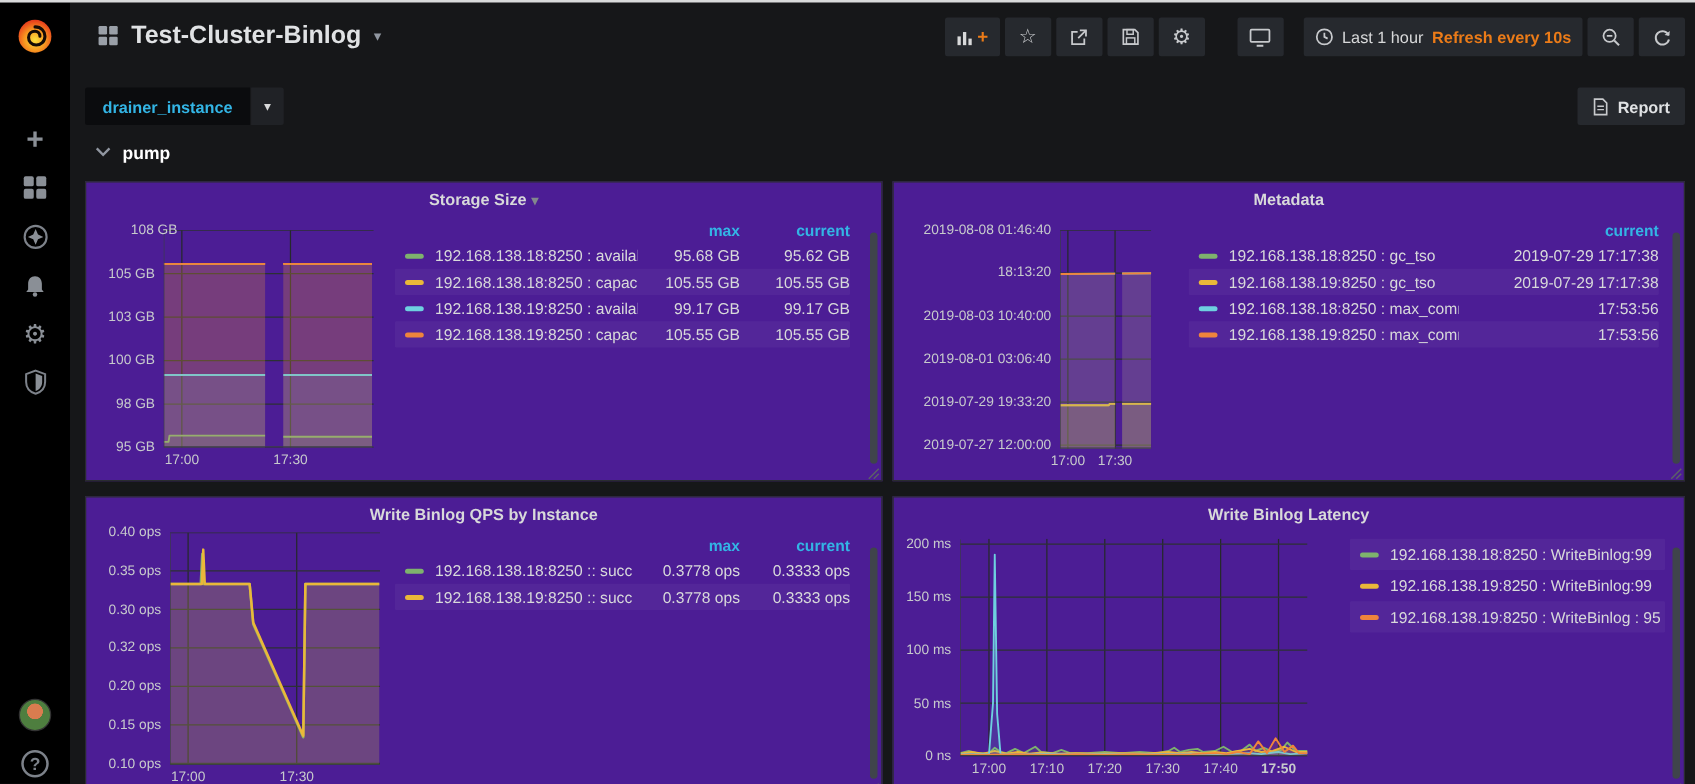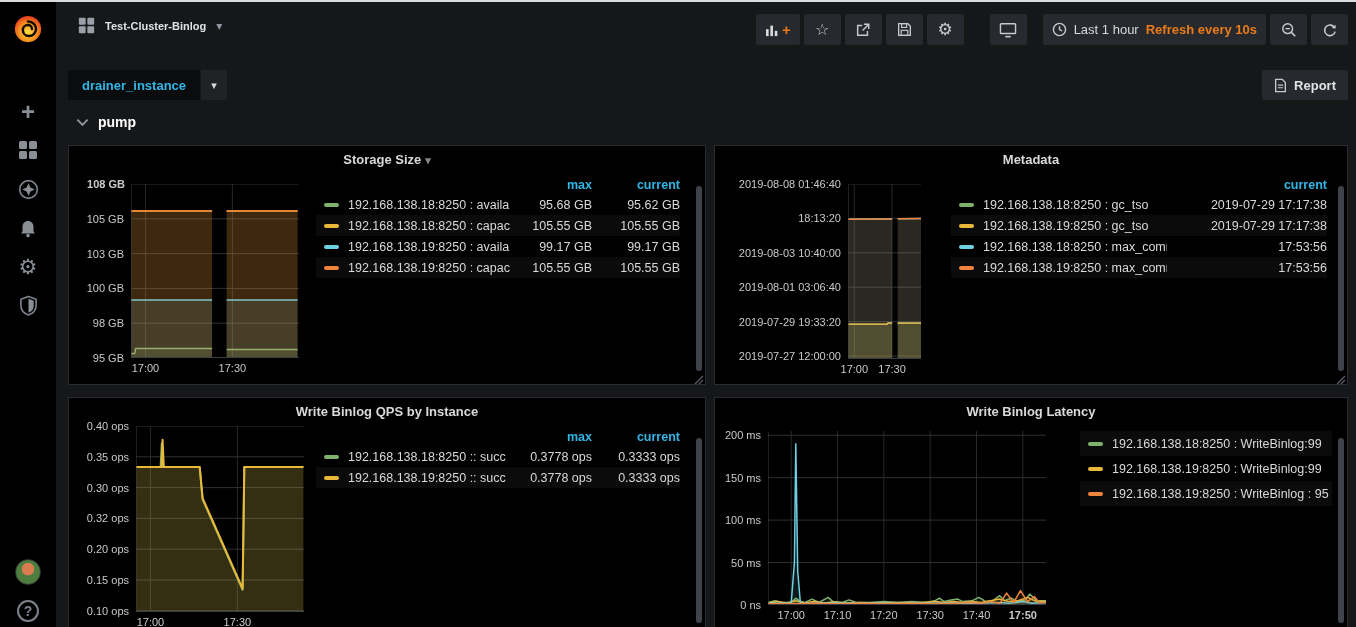--- a/index.html
+++ b/index.html
@@ -17,21 +17,21 @@
   .gear-glyph { font-size:21px; color:#8a8f96; }
   .avatar { width:26px; height:26px; border-radius:50%;
     background: radial-gradient(circle at 50% 38%, #d97c4f 0 32%, #4e7e3f 34% 100%);
     border:1px solid #333; }
   .help-glyph { width:22px; height:22px; border:2px solid #7d828a; border-radius:50%;
     font-size:14px; font-weight:bold; display:flex; align-items:center; justify-content:center; color:#7d828a; }
 
   
   .navbar { position:absolute; left:56px; top:2px; width:1300px; height:54px; background:#161719; z-index:10; }
   .dash-title-wrap { position:absolute; left:22px; top:15px; display:flex; align-items:center; gap:10px; cursor:pointer; }
-  .dash-title { font-size:11px; font-weight:bold; color:#e0e2e4; }
+  .dash-title { font-size:20px; font-weight:bold; color:#e0e2e4; }
   .caret { color:#9096a0; font-size:12px; }
   .nav-right { position:absolute; right:8px; top:12px; display:flex; align-items:center; gap:4px; }
   .nav-btn { height:31px; min-width:37px; background:#26292e; border-radius:2px; display:flex;
     align-items:center; justify-content:center; padding:0 9px; cursor:pointer; color:#c7c9cc; }
   .nav-btn svg { stroke:#c7c9cc; fill:none; }
   .nav-gap { width:18px; }
   .star-glyph { font-size:16px; line-height:1; }
   .gear-small { font-size:17px; line-height:1; }
   .timepicker { gap:7px; font-size:13px; }
   .time-text { color:#d8d9da; }
@@ -49,21 +49,21 @@
     color:#e0e2e4; cursor:pointer; z-index:5; }
   .report-btn svg { stroke:#c7c9cc; fill:none; }
 
   
   .row-header { position:absolute; left:76px; top:113px; display:flex; align-items:center; gap:9px;
     cursor:pointer; z-index:5; }
   .row-title { font-size:14px; font-weight:bold; color:#ffffff; }
   .row-chevron svg { stroke:#9096a0; fill:none; }
 
   
-  .panel { position:absolute; background:#000000; border:1px solid #2a2c30; }
+  .panel { position:absolute; background:#4c1d95; border:1px solid #2a2c30; }
   .panel-title { position:absolute; left:0; right:0; top:6px; text-align:center; font-size:13px;
     font-weight:bold; color:#d8d9da; cursor:pointer; z-index:3; }
   .title-caret { color:#82878d; font-size:11px; margin-left:4px; }
   .chart { position:absolute; inset:0; }
   .tick { position:absolute; font-size:11px; color:#c7cacc; }
   .tick-y { text-align:right; }
   .tick-x { text-align:center; }
   .pscroll { position:absolute; right:3px; top:40px; width:6px; height:185px; background:#3f444b; border-radius:3px; cursor:pointer; z-index:4; }
   .resize { position:absolute; right:1px; bottom:1px; width:12px; height:12px; cursor:nwse-resize; z-index:4; }
   .resize svg { stroke:#5c6066; }
@@ -269,21 +269,21 @@
         <path d="M0.0,116.0 L81.1,116.0" fill="none" stroke="#6ED0E0" stroke-width="1.5" stroke-linejoin="round"></path>
         <path d="M95.6,174 L95.6,116.0 L166.6,116.0 L166.6,174 Z" fill="#6ED0E0" fill-opacity="0.14"></path>
         <path d="M95.6,116.0 L166.6,116.0" fill="none" stroke="#6ED0E0" stroke-width="1.5" stroke-linejoin="round"></path>
         <path d="M0.0,174 L0.0,27.1 L81.1,27.1 L81.1,174 Z" fill="#EF843C" fill-opacity="0.14"></path>
         <path d="M0.0,27.1 L81.1,27.1" fill="none" stroke="#EF843C" stroke-width="1.5" stroke-linejoin="round"></path>
         <path d="M95.6,174 L95.6,27.1 L166.6,27.1 L166.6,174 Z" fill="#EF843C" fill-opacity="0.14"></path>
         <path d="M95.6,27.1 L166.6,27.1" fill="none" stroke="#EF843C" stroke-width="1.5" stroke-linejoin="round"></path>
         <line x1="0" y1="0.5" x2="0" y2="174" stroke="#3a3f43" stroke-width="1"></line>
         <line x1="0" y1="173.5" x2="168" y2="173.5" stroke="#3a3f43" stroke-width="1"></line>
       </svg>
-      <div class="tick tick-y" style="left: 1px; width: 55px; top: 32px; font-weight: bold;">108 GB</div>
+      <div class="tick tick-y" style="left: 18px; width: 55px; top: 32px;">108 GB</div>
       <div class="tick tick-y" style="left: 0px; width: 55px; top: 66.8px;">105 GB</div>
       <div class="tick tick-y" style="left: 0px; width: 55px; top: 101.6px;">103 GB</div>
       <div class="tick tick-y" style="left: 0px; width: 55px; top: 136.4px;">100 GB</div>
       <div class="tick tick-y" style="left: 0px; width: 55px; top: 171.2px;">98 GB</div>
       <div class="tick tick-y" style="left: 0px; width: 55px; top: 206px;">95 GB</div>
       <div class="tick tick-x" style="left: 48.4828px; width: 56px; top: 216px;">17:00</div>
       <div class="tick tick-x" style="left: 135.379px; width: 56px; top: 216px;">17:30</div>
     </div>
   <div class="legend" style="left:247px; top:30px; width:378px;">
     <div class="lg-head">

